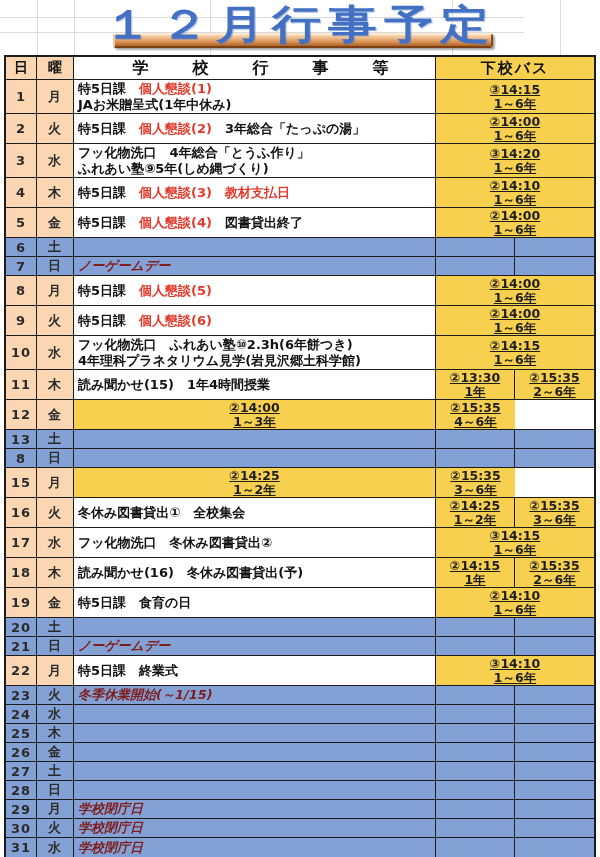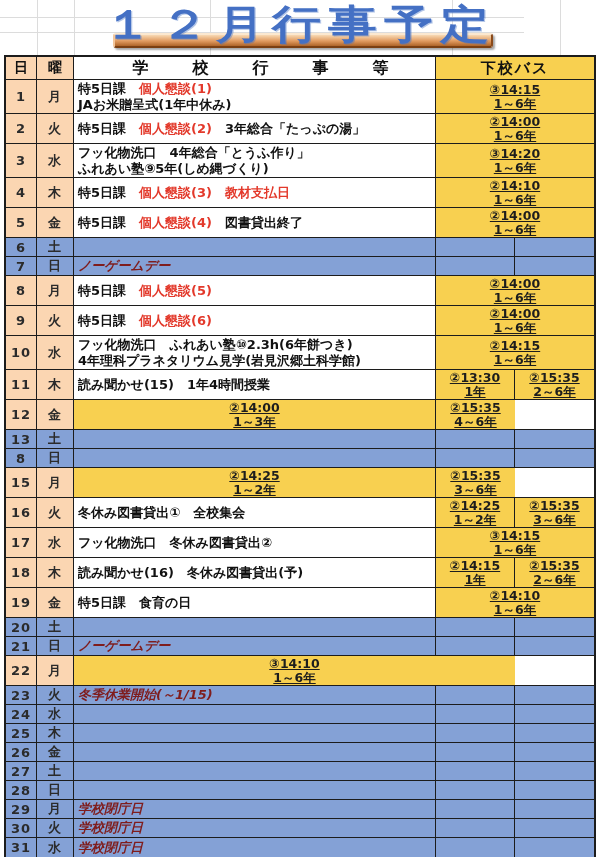--- a/index.html
+++ b/index.html
@@ -275,20 +275,23 @@
         <div class="c day">21</div>
         <div class="c wd">日</div>
         <div class="c ev">
           <div><span>ノーゲームデー</span></div>
         </div>
         <div class="c bus"></div>
         <div class="c bus nr"></div>
       </div><div class="row tall1">
         <div class="c day">22</div>
         <div class="c wd">月</div>
+        <div class="c ev">
+          <div><span>特5日課　終業式</span></div>
+        </div>
         <div class="c bus span2 nr">
           <div>③14:10</div>
           <div>1～6年</div>
         </div>
       </div><div class="row short holiday">
         <div class="c day">23</div>
         <div class="c wd">火</div>
         <div class="c ev">
           <div><span>冬季休業開始(～1/15)</span></div>
         </div>

